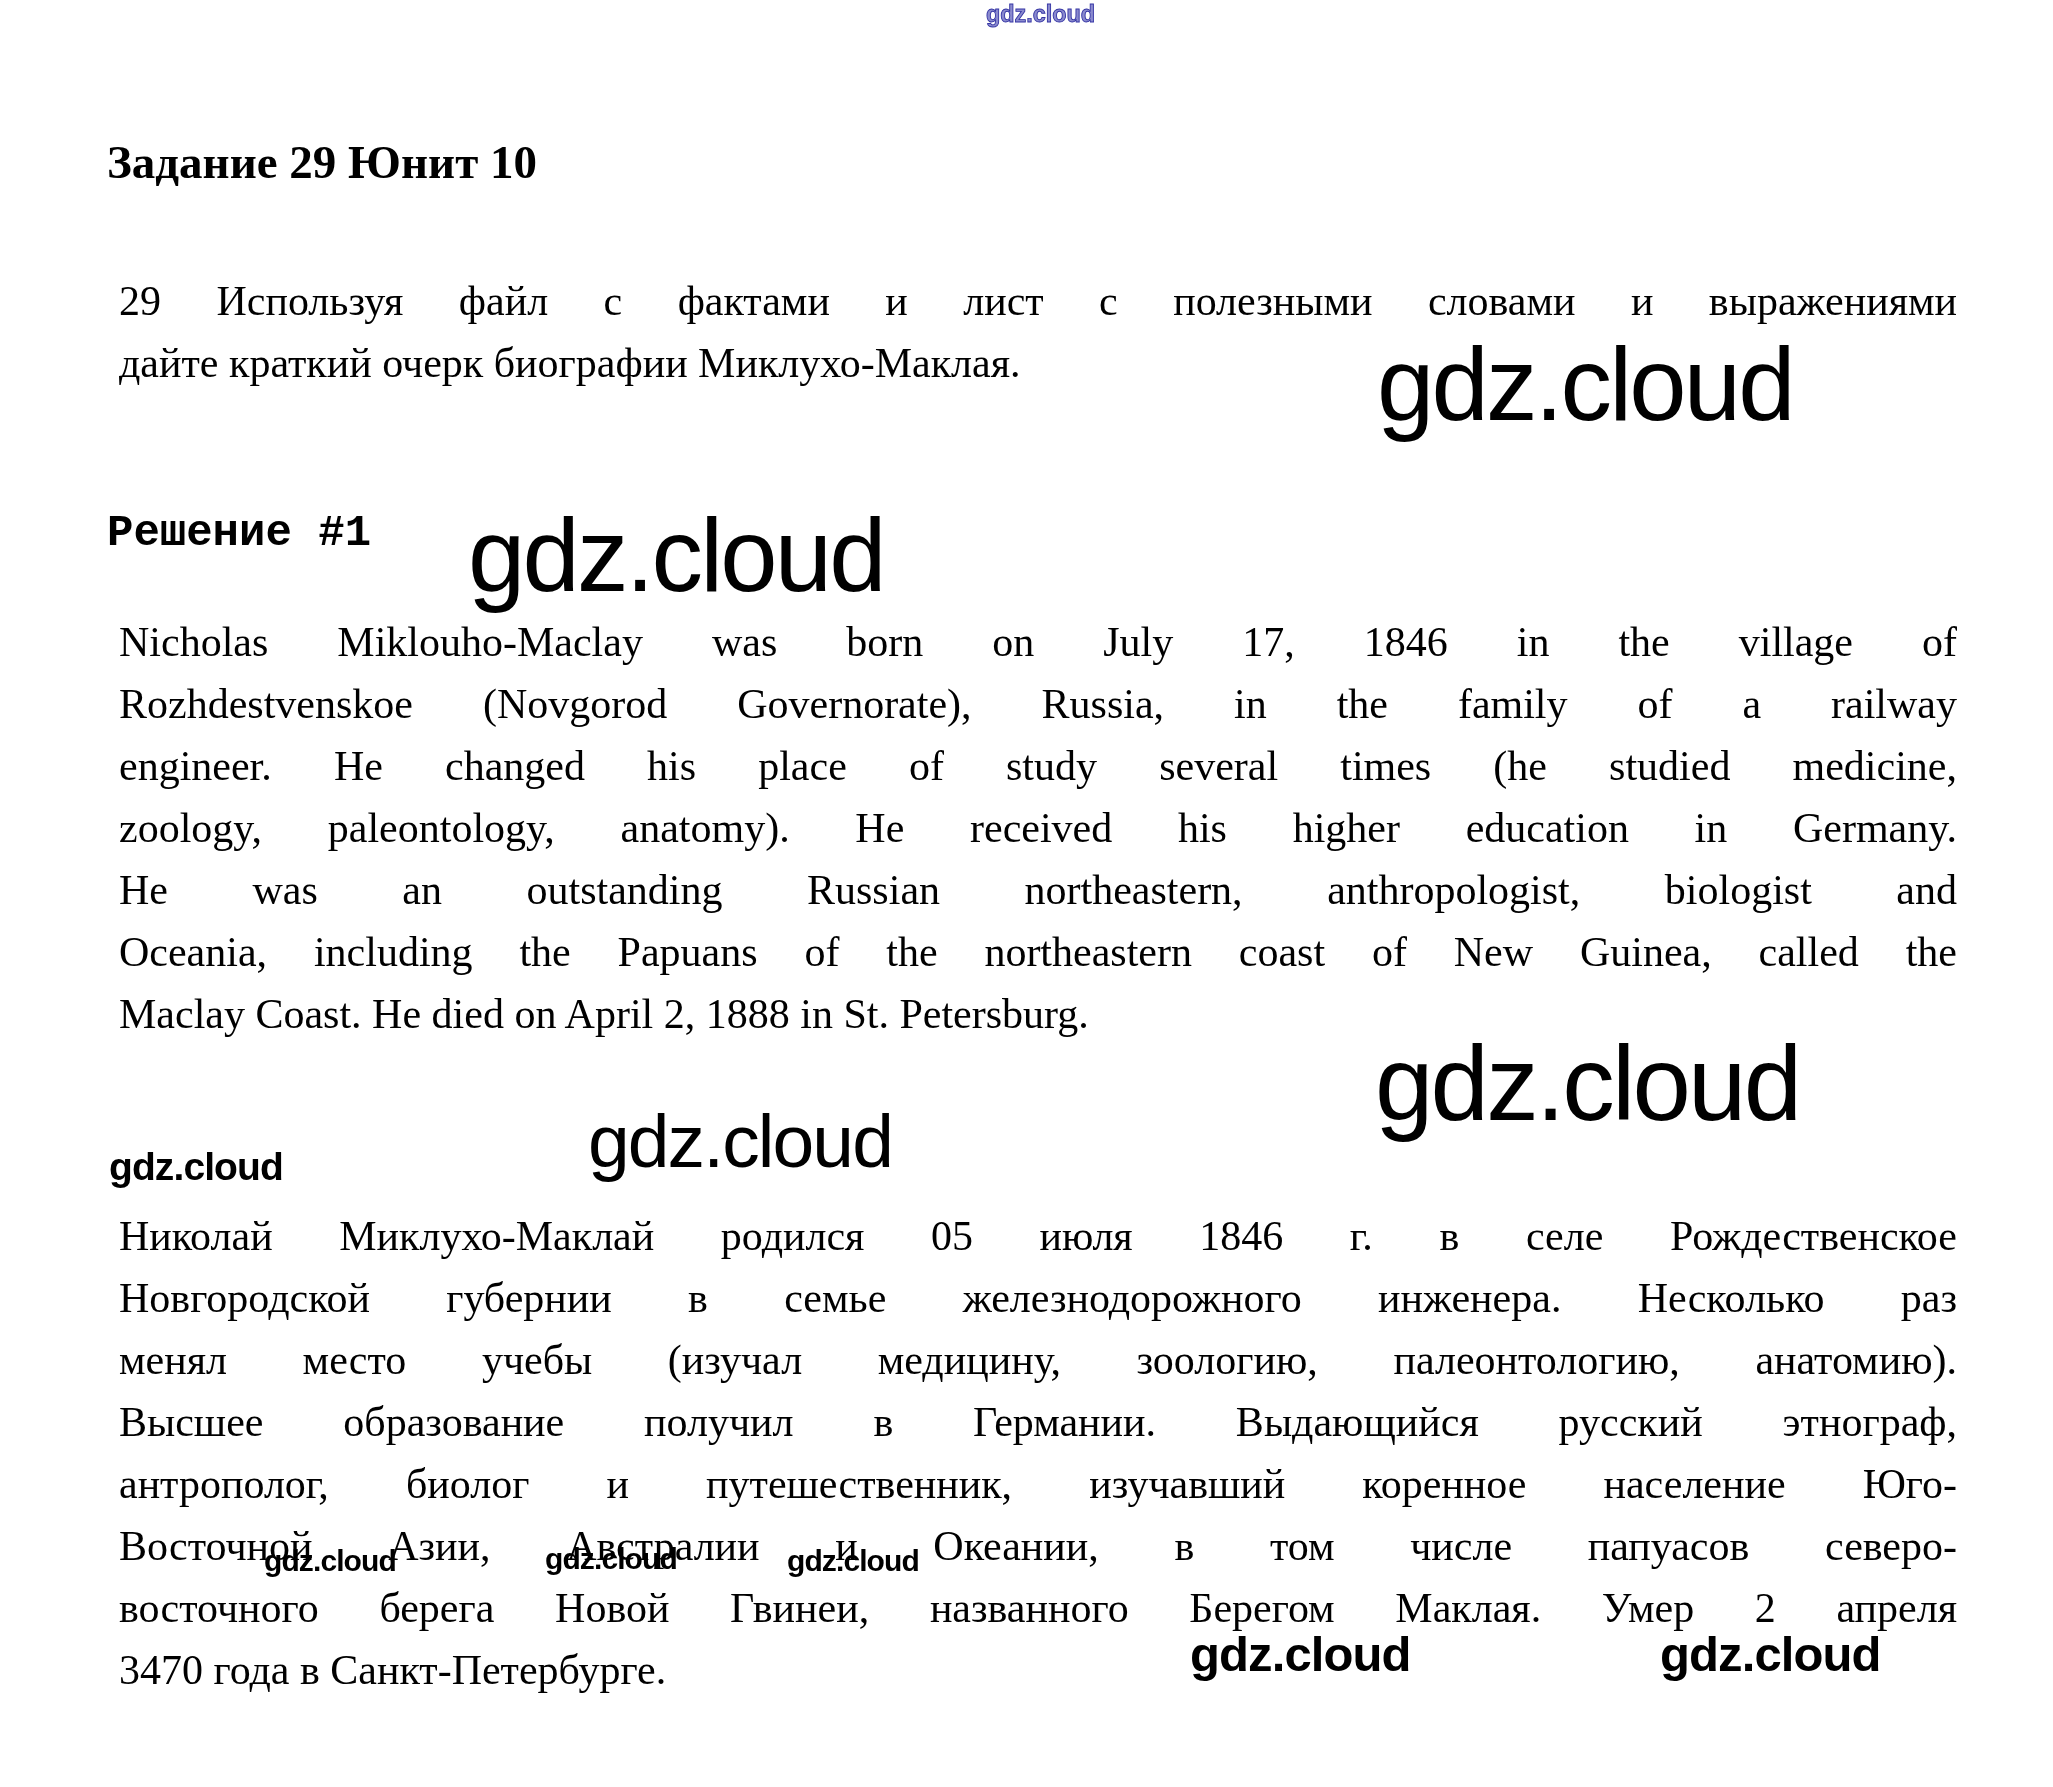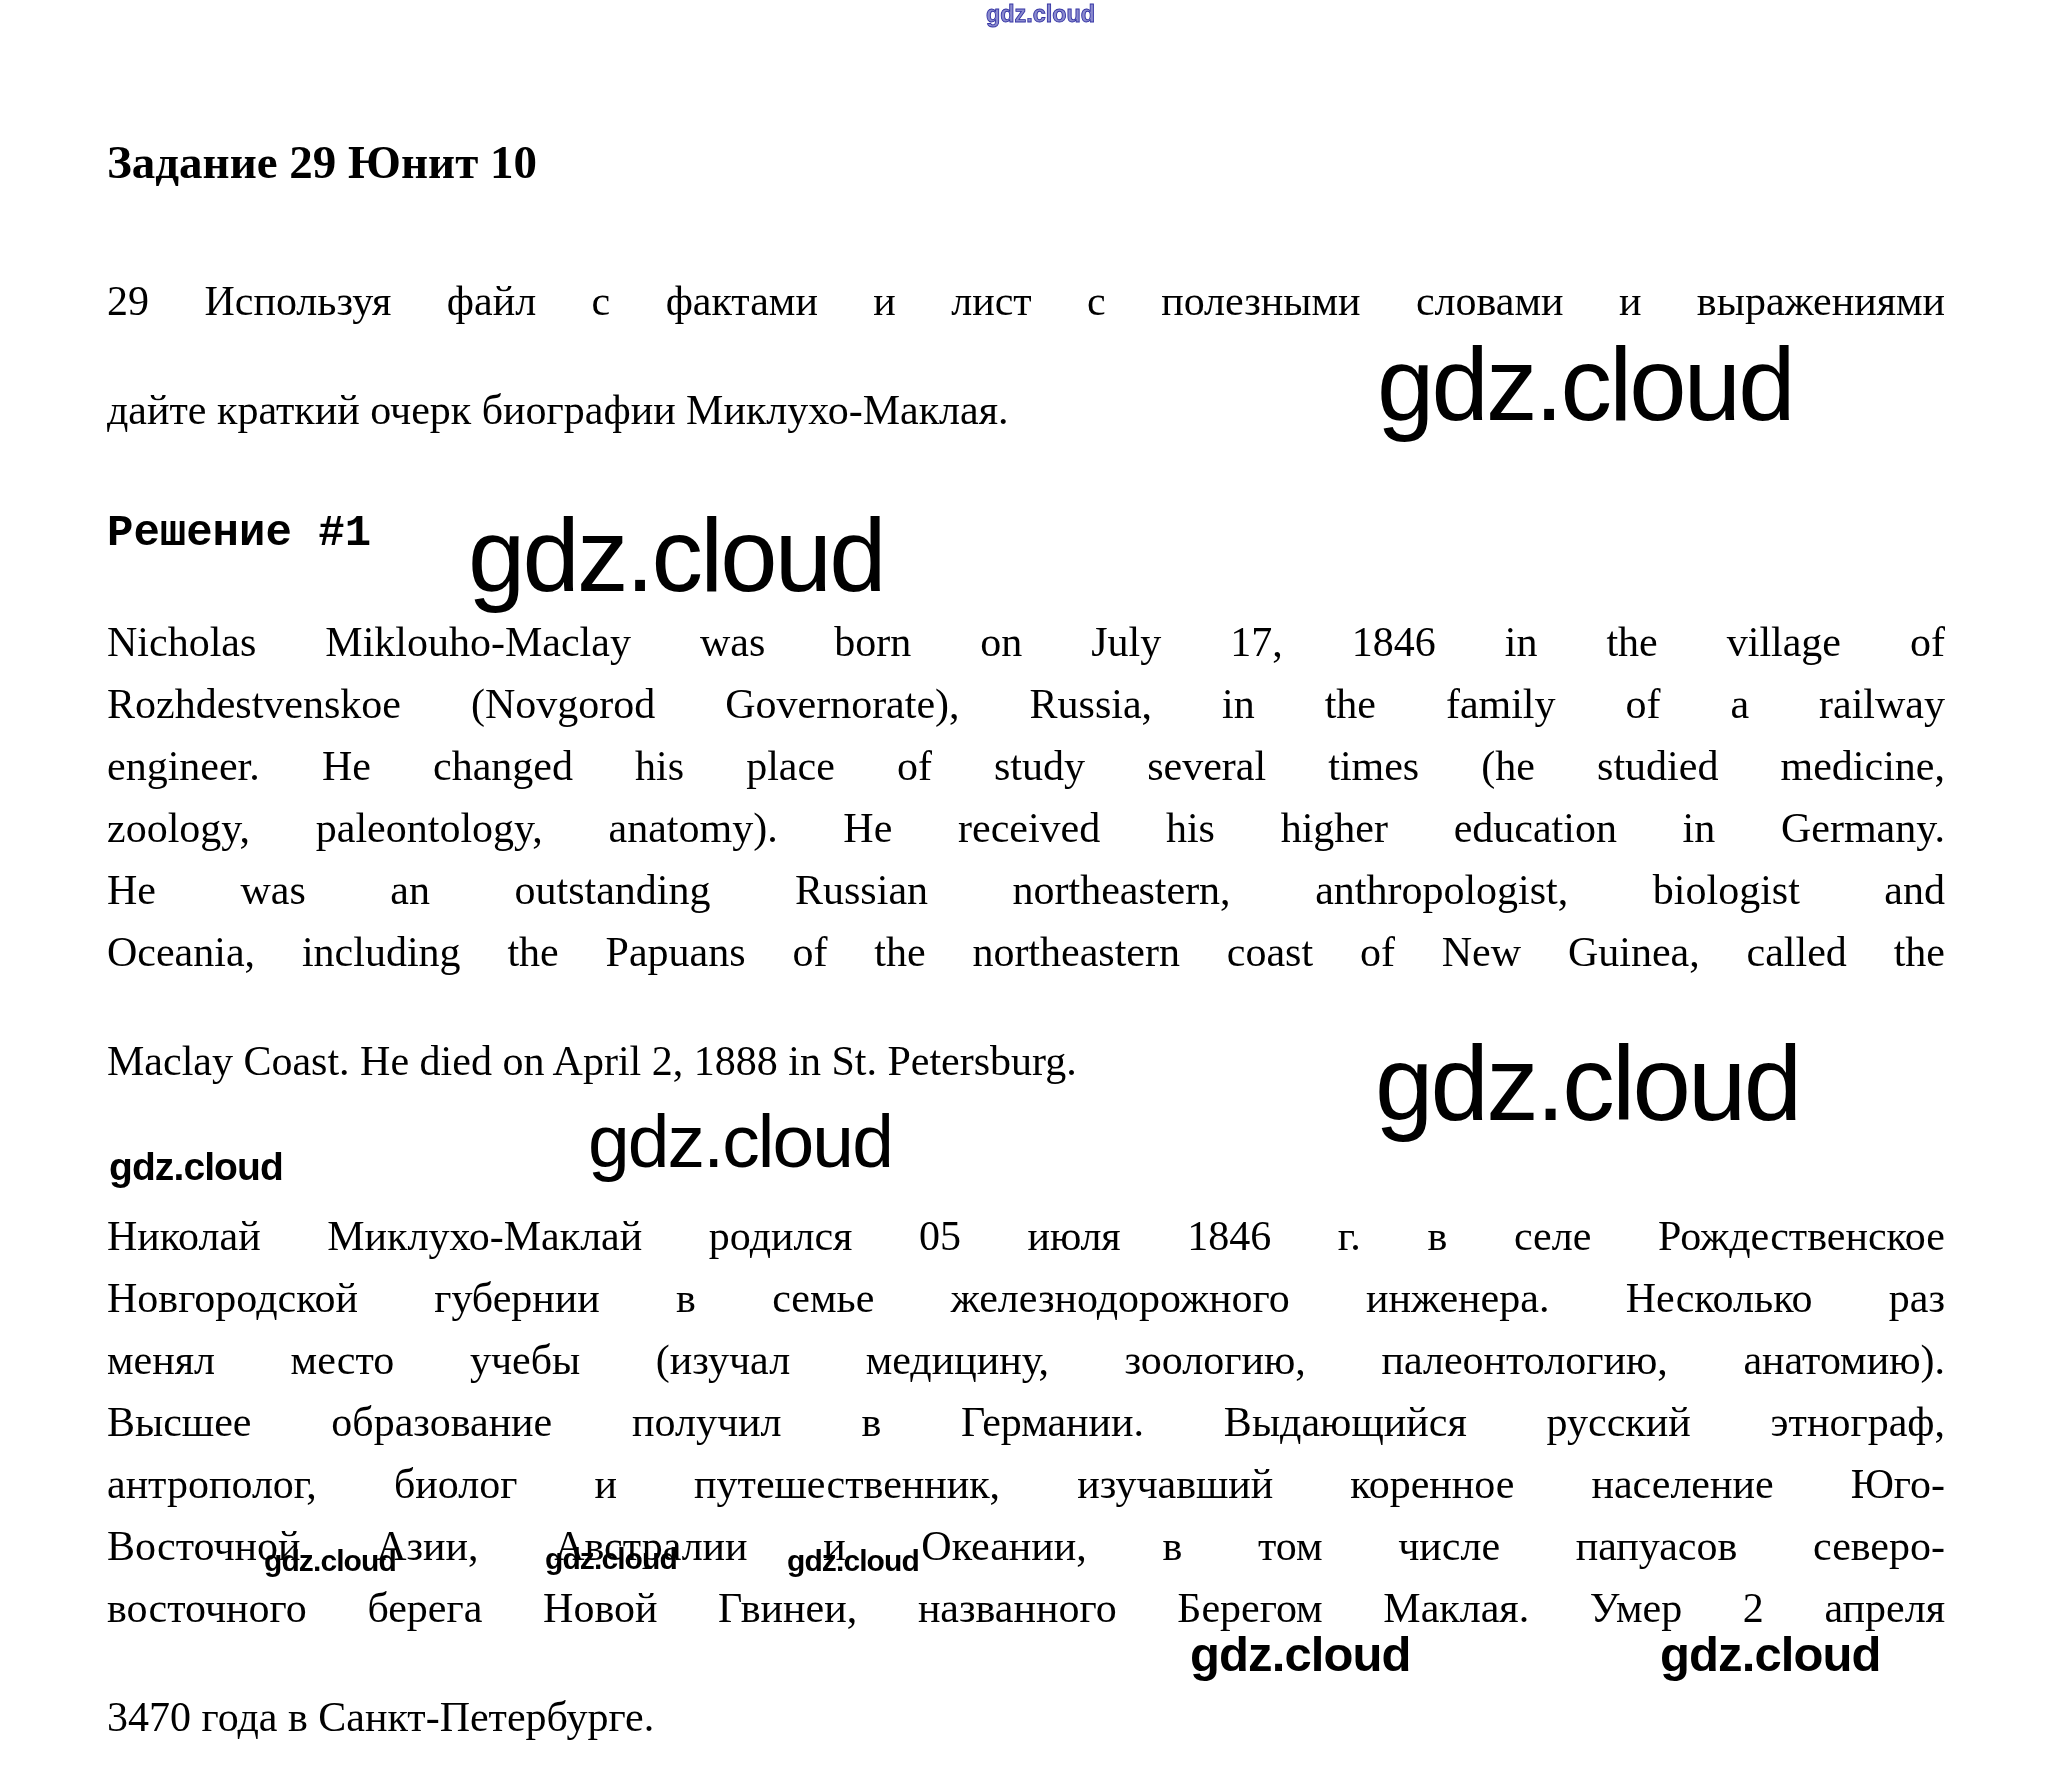--- a/index.html
+++ b/index.html
@@ -4,24 +4,24 @@
 <style>
   html,body{margin:0;padding:0;}
   body{
     width:2054px;height:1788px;background:#ffffff;position:relative;
     font-family:"Liberation Serif", serif;color:#000;overflow:hidden;
   }
   .doc{position:absolute;left:107px;top:0;width:1838px;}
   .heading{font-weight:bold;font-size:47px;line-height:1.1;position:absolute;left:0;}
   .h-task{top:137px;}
   .h-solution{top:509px;font-size:44px;font-family:Liberation Mono, monospace;}
-  .par{position:absolute;left:0;width:1838px;font-size:42px;}
+  .par{position:absolute;left:12px;width:1838px;font-size:42px;}
   .par .ln{line-height:62px;}
   .jl{text-align:justify;text-align-last:justify;}
-  .ll{text-align:center;text-align-last:left;margin-top:47px;}
+  .ll{text-align:center;text-align-last:left;}
   .task-par{top:270px;}
   .eng-par{top:611px;}
   .rus-par{top:1205px;}
   .wm{
     position:absolute;font-family:"Liberation Sans", sans-serif;
     color:#000;line-height:1;white-space:nowrap;letter-spacing:-0.9px;
   }
   .wm-top{
     left:986px;top:2.8px;font-size:23.4px;font-weight:600;letter-spacing:0;
     color:#8a8ace;-webkit-text-stroke:0.9px #3434a4;

